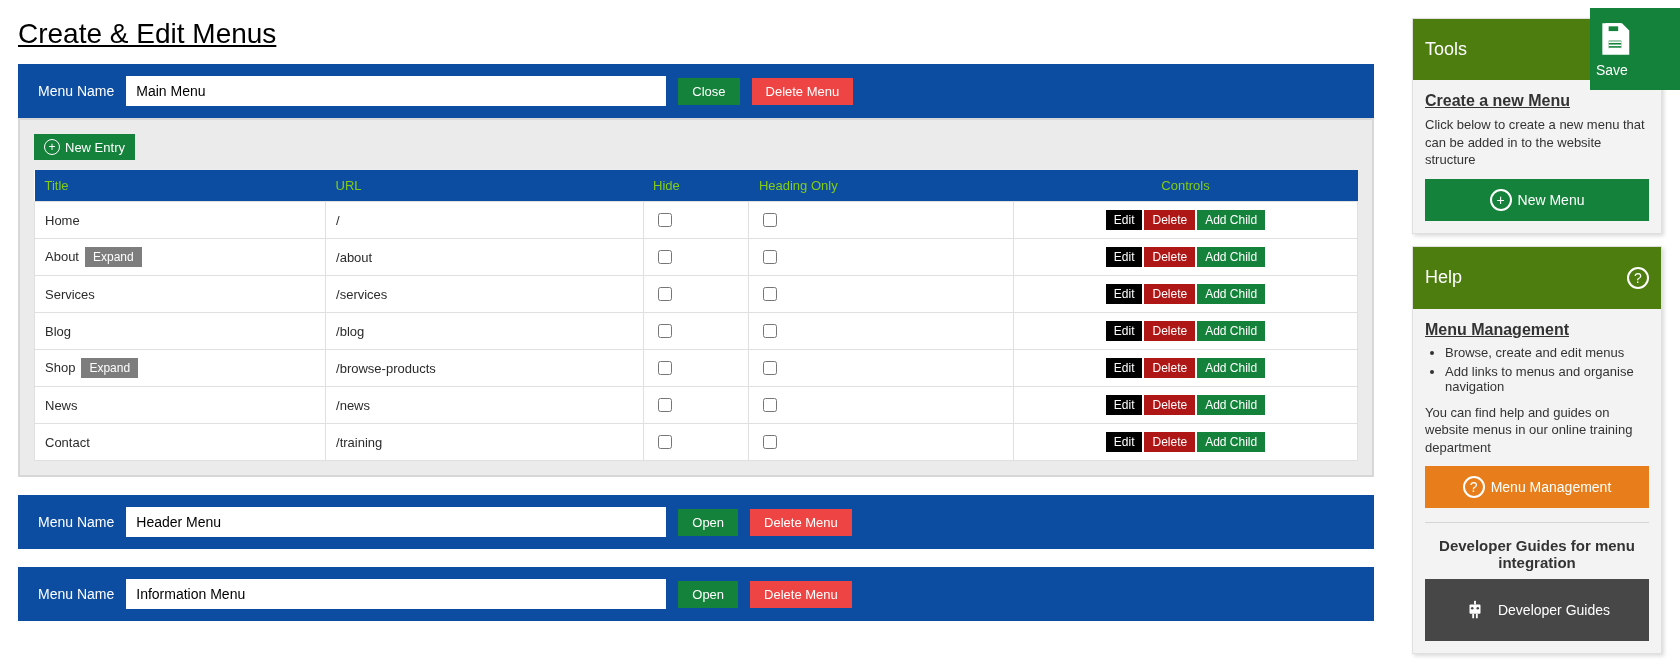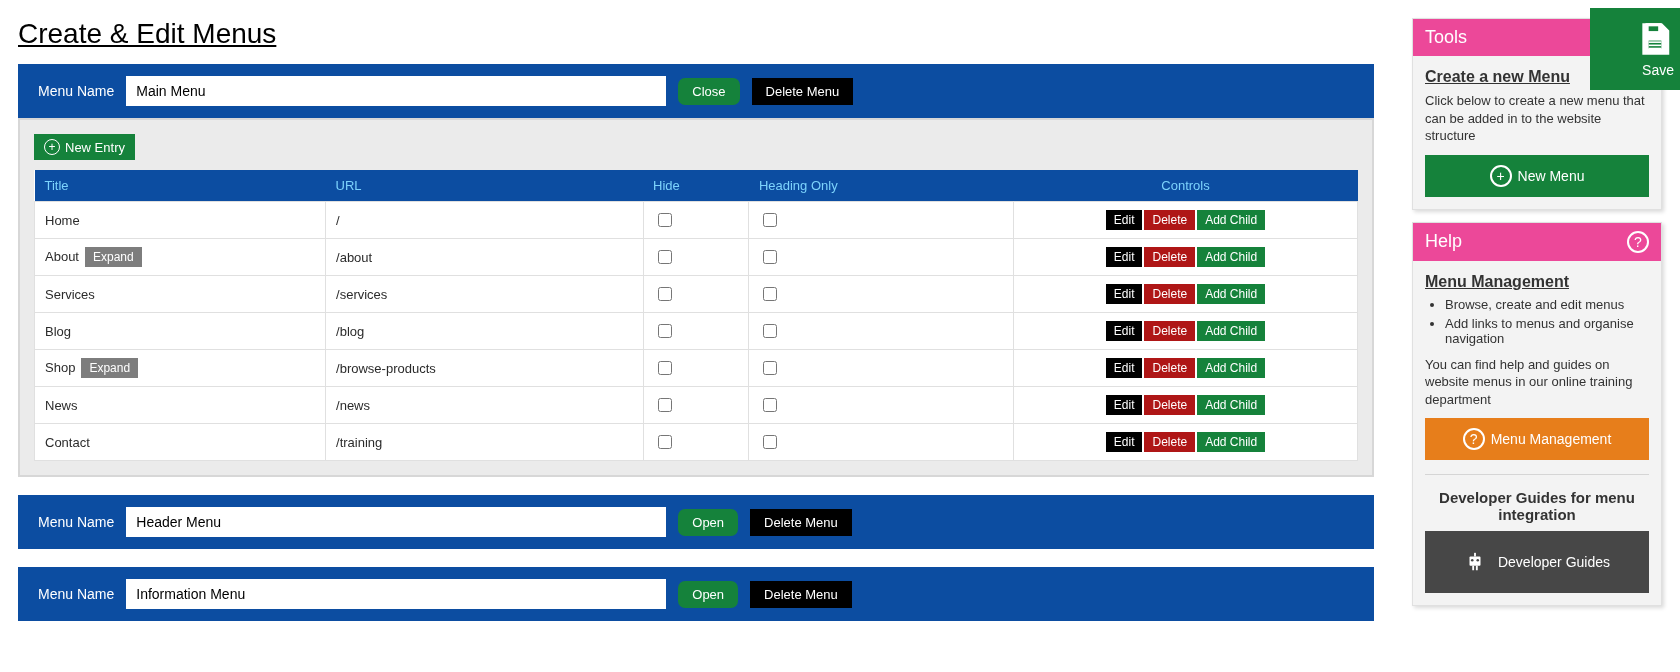--- a/index.html
+++ b/index.html
@@ -58,22 +58,22 @@
     justify-content: center;
     gap: 6px;
     border: none;
     color: #fff;
     padding: 6px 14px;
     font-family: inherit;
     font-size: 13px;
     cursor: pointer;
     text-align: center;
   }
-  .btn-green { background: #15823b; border-radius: 7px; }
-  .btn-red { background: #000000; }
+  .btn-green { background: #15823b; }
+  .btn-red { background: #ef4444; }
   .btn-orange { background: #e77e1b; }
   .btn-dgray { background: #7d7d7d; font-size:12px; padding:3px 8px;}
   .btn-green-s { background:#15823b; }
   .btn-full {
     width: 100%;
     padding: 10px;
     font-size: 14px;
   }
 
   
@@ -97,21 +97,21 @@
     margin-bottom:10px;
   }
 
   table.menu-table {
     width:100%;
     border-collapse: collapse;
     background:#fff;
   }
   table.menu-table thead th {
     background:#0c4da1;
-    color:#7dd3fc;
+    color:#84cc16;
     font-weight:400;
     text-align:left;
     padding:8px 10px;
     font-size:13px;
   }
   table.menu-table thead th.col-controls{ text-align:center; }
   table.menu-table tbody td {
     border:1px solid #e0e0e0;
     padding:8px 10px;
     font-size:13px;
@@ -139,23 +139,23 @@
     display:flex;
     flex-direction:column;
     gap:12px;
   }
   .panel {
     background:#f3f3f3;
     border:1px solid #e0e0e0;
     box-shadow: 2px 2px 4px rgba(0,0,0,.15);
   }
   .panel-head {
-    background:#ec4899;
-    color:#fff;
-    padding:8px 12px;
+    background:#4d7c0f;
+    color:#fff;
+    padding:20px 12px;
     font-size:18px;
     display:flex;
     align-items:center;
     justify-content:space-between;
   }
   .panel-body {
     padding:12px;
     font-size:13px;
     color:#333;
   }
@@ -195,21 +195,21 @@
   .save-fab {
     position: fixed;
     top: 8px;
     right: 0;
     width: 90px;
     height: 82px;
     background:#15823b;
     color:#fff;
     display:flex;
     flex-direction:column;
-    align-items:flex-end;
+    align-items:flex-start;
     justify-content:center;
     gap:4px;
     border:none;
     cursor:pointer;
     font-family:inherit;
     font-size:14px;
   }
   .icon-circle{
     width:22px;height:22px;border:2px solid #fff;border-radius:50%;
     display:inline-flex;align-items:center;justify-content:center;

